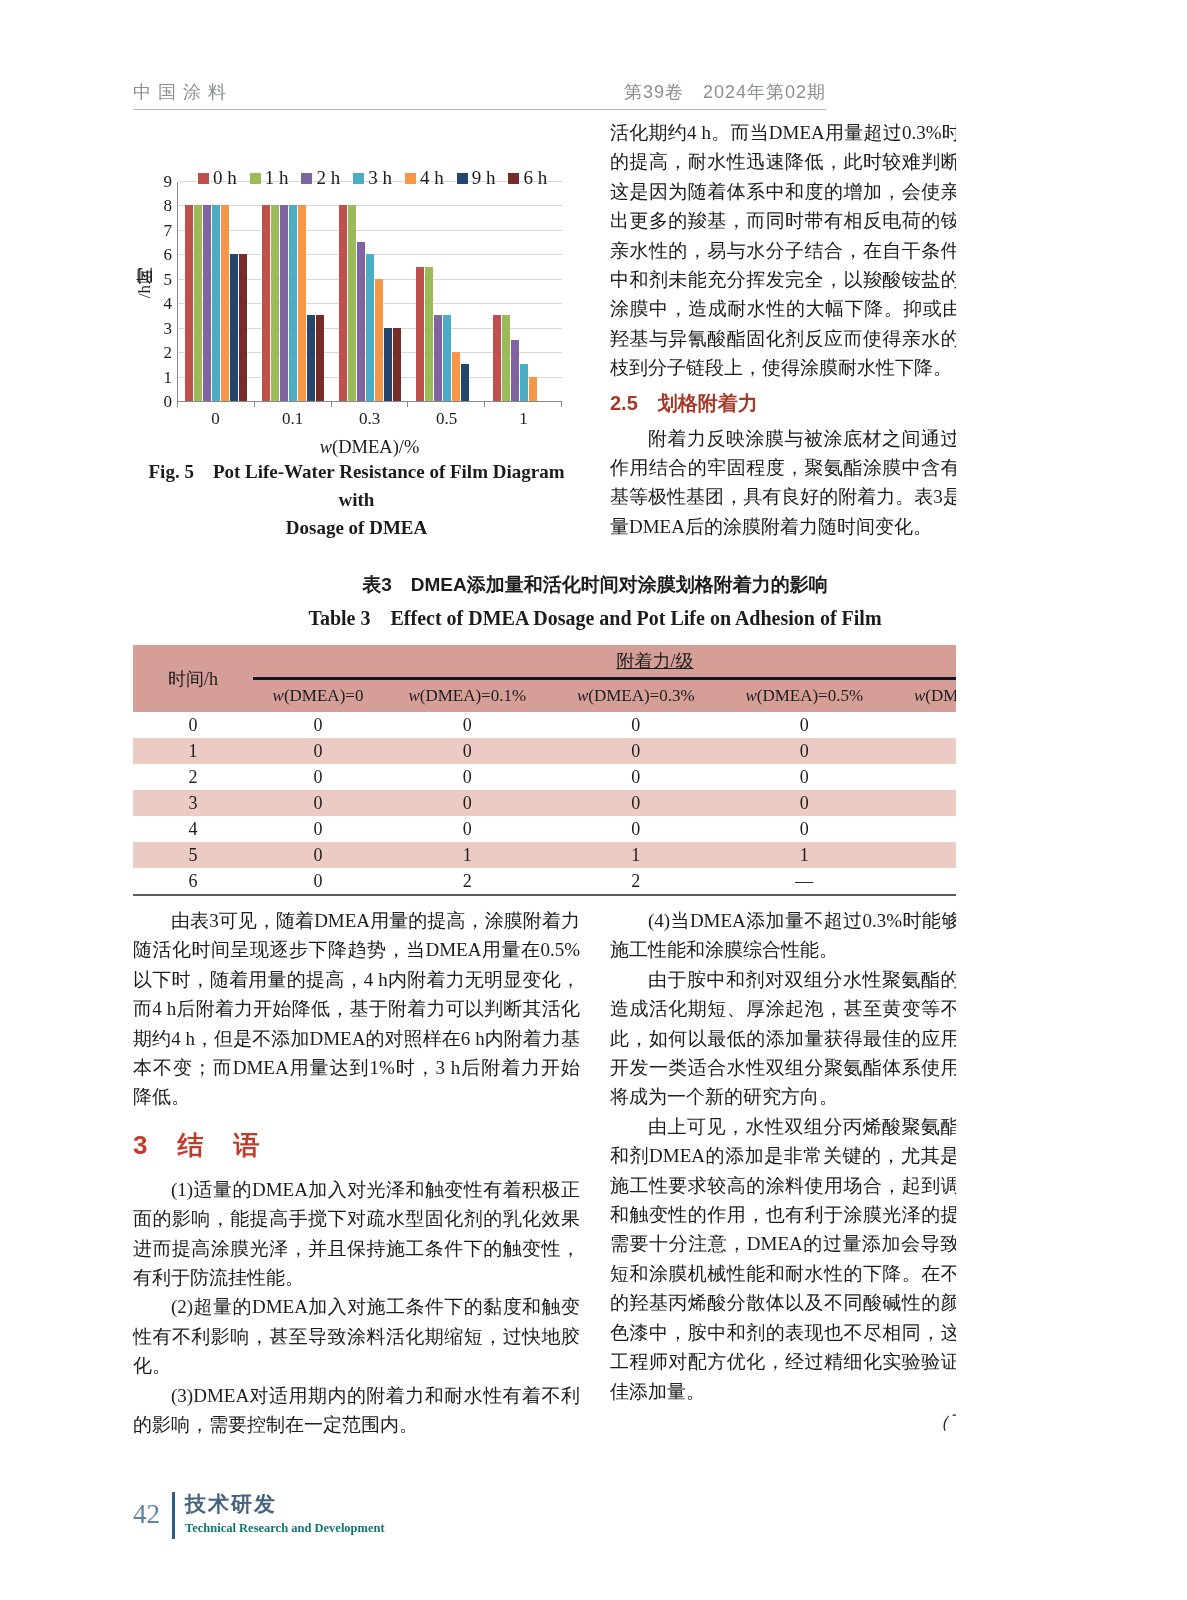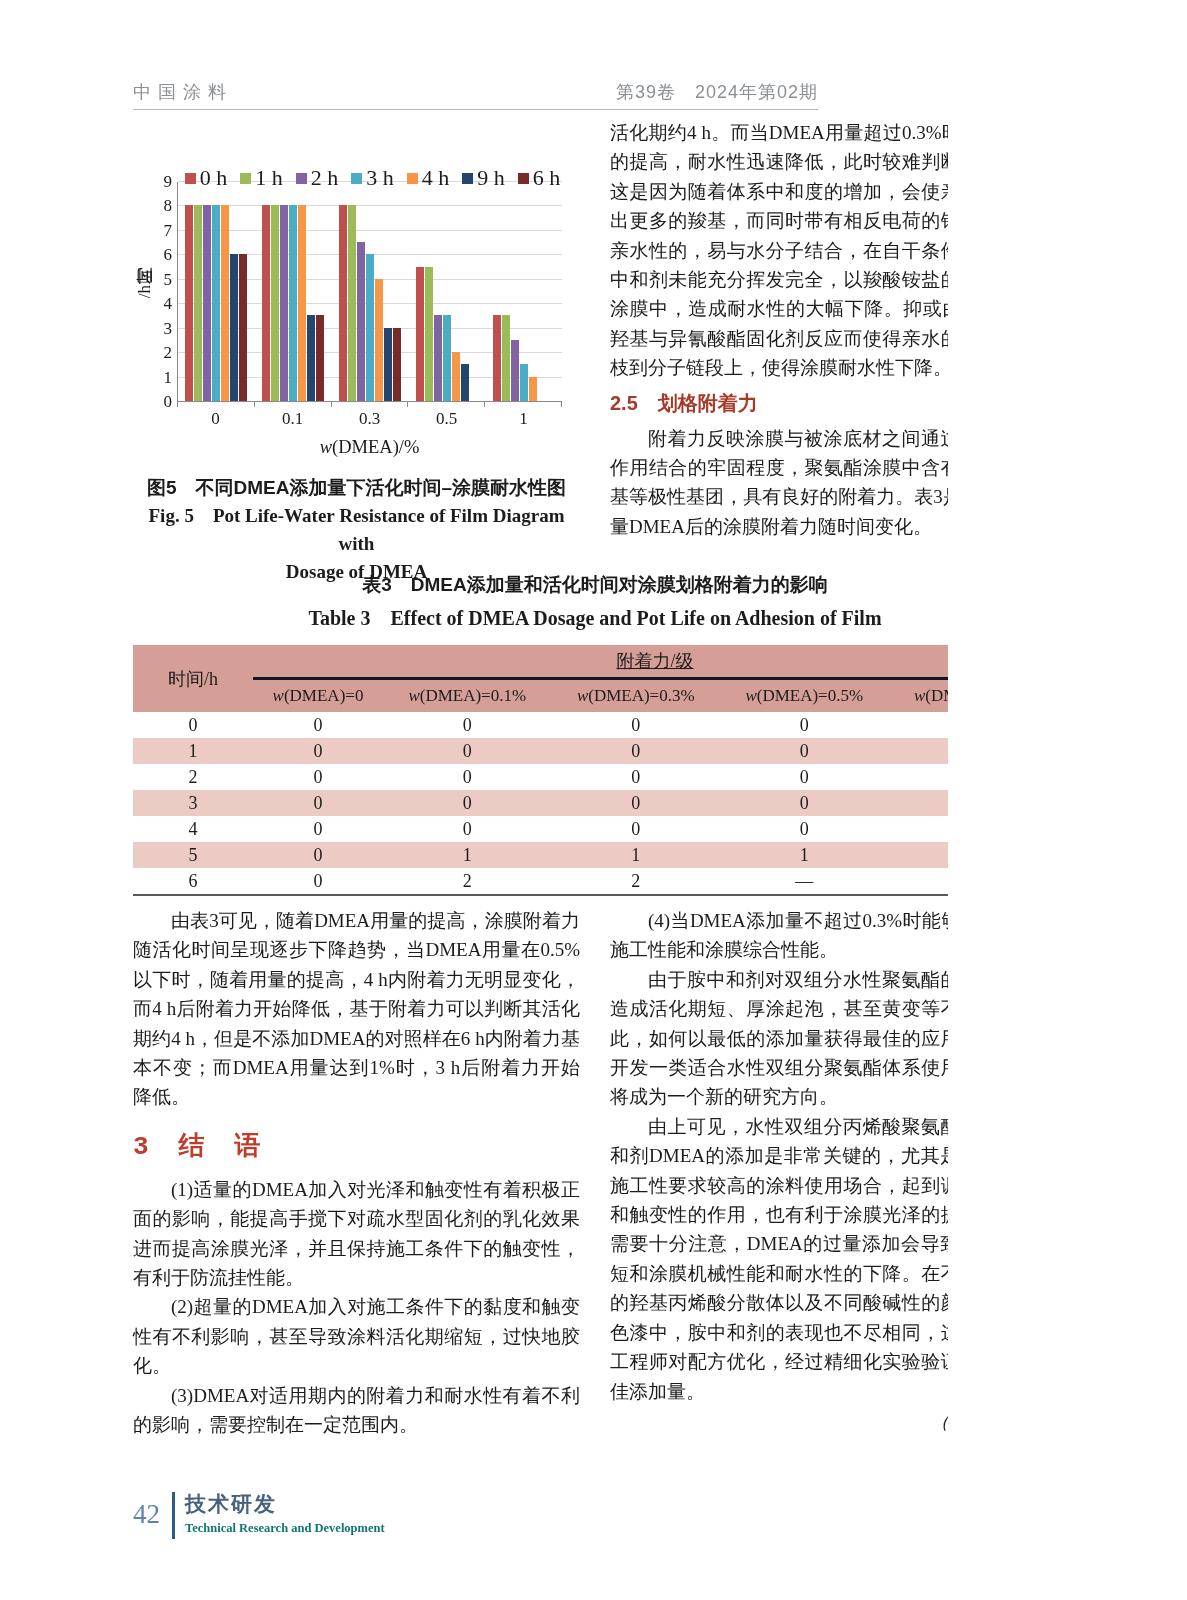--- a/index.html
+++ b/index.html
@@ -1,43 +1,43 @@
 <!DOCTYPE html>
 <html style="--section-heading: #A63A29; --conclusion-heading: #C13B2A; --table-header-bg: #D59E97; --table-stripe-bg: #EDCBC5; --footer-accent: #2F5B88; --footer-page: #5E82A8; --header-gray: #8B9094;"><head>
 <meta charset="utf-8">
 <style>
   html,body{margin:0;padding:0;background:#ffffff;}
   .page{position:relative;width:948px;height:1600px;background:#fff;overflow:hidden;
-        font-family:"Liberation Serif","DejaVu Serif",serif;color:#1c1c1c;}
+        font-family:"Liberation Serif","DejaVu Serif",serif;color:#1c1c1c;padding-left:8px;}
 
   
   .hdr-left{position:absolute;left:133px;top:80px;font-family:"Liberation Sans","DejaVu Sans",sans-serif;
             font-size:18px;letter-spacing:7px;color:var(--header-gray);}
   .hdr-right{position:absolute;right:130px;top:80px;font-family:"Liberation Sans","DejaVu Sans",sans-serif;
              font-size:18px;letter-spacing:1px;color:var(--header-gray);}
   .hdr-rule{position:absolute;left:133px;right:130px;top:109px;height:1px;background:#b3b7ba;}
 
   
   .col-left{position:absolute;left:133px;top:128px;width:447px;}
   .col-right{position:absolute;left:610px;top:118px;width:447px;}
   .bottom-left{position:absolute;left:133px;top:906px;width:447px;}
   .bottom-right{position:absolute;left:610px;top:906px;width:447px;}
 
   .para{font-size:19px;line-height:29.4px;text-align:justify;margin:0;}
   .indent{text-indent:2em;}
   .sec-h{font-family:"Liberation Sans","DejaVu Sans",sans-serif;font-weight:bold;font-size:20px;
          color:var(--section-heading);margin:7px 0 7px;}
-  .concl-h{font-family:Liberation Mono, monospace;font-weight:bold;font-size:26px;
+  .concl-h{font-family:Liberation Sans, sans-serif;font-weight:bold;font-size:26px;
            color:var(--conclusion-heading);letter-spacing:2px;margin:16px 0 12px;}
 
   
   .chart{margin-top:40px;}
   .legend{display:flex;justify-content:center;align-items:center;gap:13px;height:20px;
           margin-left:42px;margin-right:10px;position:relative;z-index:2;margin-bottom:-6px;
-          font-size:22px;}
+          font-size:19px;}
   .legend-item{display:flex;align-items:center;gap:4px;}
   .swatch{width:11px;height:11px;display:inline-block;}
   .plot-row{display:flex;height:220px;}
   .y-title{width:22px;display:flex;align-items:center;justify-content:center;font-size:17px;}
   .y-title span{writing-mode:vertical-rl;transform:rotate(180deg);white-space:nowrap;}
   .y-ticks{width:22px;position:relative;font-size:17px;}
   .y-tick{position:absolute;right:5px;line-height:1;}
   .plot-area{flex:1;position:relative;margin-right:18px;
              border-left:1px solid #8a8a8a;border-bottom:1px solid #8a8a8a;}
   .gridline{position:absolute;left:0;right:0;height:1px;background:#d9d9d9;}
@@ -204,21 +204,20 @@
         </div>
       <div class="x-labels" id="xlabels">
           <div class="x-label">0</div>
           <div class="x-label">0.1</div>
           <div class="x-label">0.3</div>
           <div class="x-label">0.5</div>
           <div class="x-label">1</div>
         </div>
       <div class="x-title" id="xtitle"><i class="wi">w</i>(DMEA)/%</div>
     </div>
-    <div class="cap-cn">图5　不同DMEA添加量下活化时间–涂膜耐水性图</div>
     <div class="cap-en">Fig. 5　Pot Life-Water Resistance of Film Diagram with</div>
     <div class="cap-en">Dosage of DMEA</div>
   </div>
 
   <div class="col-right">
     <p class="para">活化期约4 h。而当DMEA用量超过0.3%时，随着用量的提高，耐水性迅速降低，此时较难判断其活化期。这是因为随着体系中和度的增加，会使亲水基团解离出更多的羧基，而同时带有相反电荷的铵盐离子也是亲水性的，易与水分子结合，在自干条件下，过量的中和剂未能充分挥发完全，以羧酸铵盐的形式残留在涂膜中，造成耐水性的大幅下降。抑或由于DMEA的羟基与异氰酸酯固化剂反应而使得亲水的胺中和剂接枝到分子链段上，使得涂膜耐水性下降。</p>
     <div class="sec-h">2.5　划格附着力</div>
     <p class="para indent">附着力反映涂膜与被涂底材之间通过物理和化学作用结合的牢固程度，聚氨酯涂膜中含有酰胺基、酯基等极性基团，具有良好的附着力。表3是添加不同用量DMEA后的涂膜附着力随时间变化。</p>
   </div>
 

